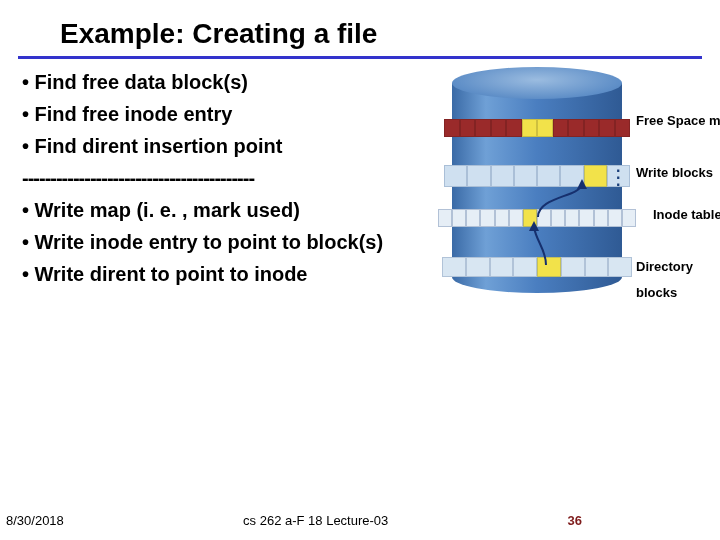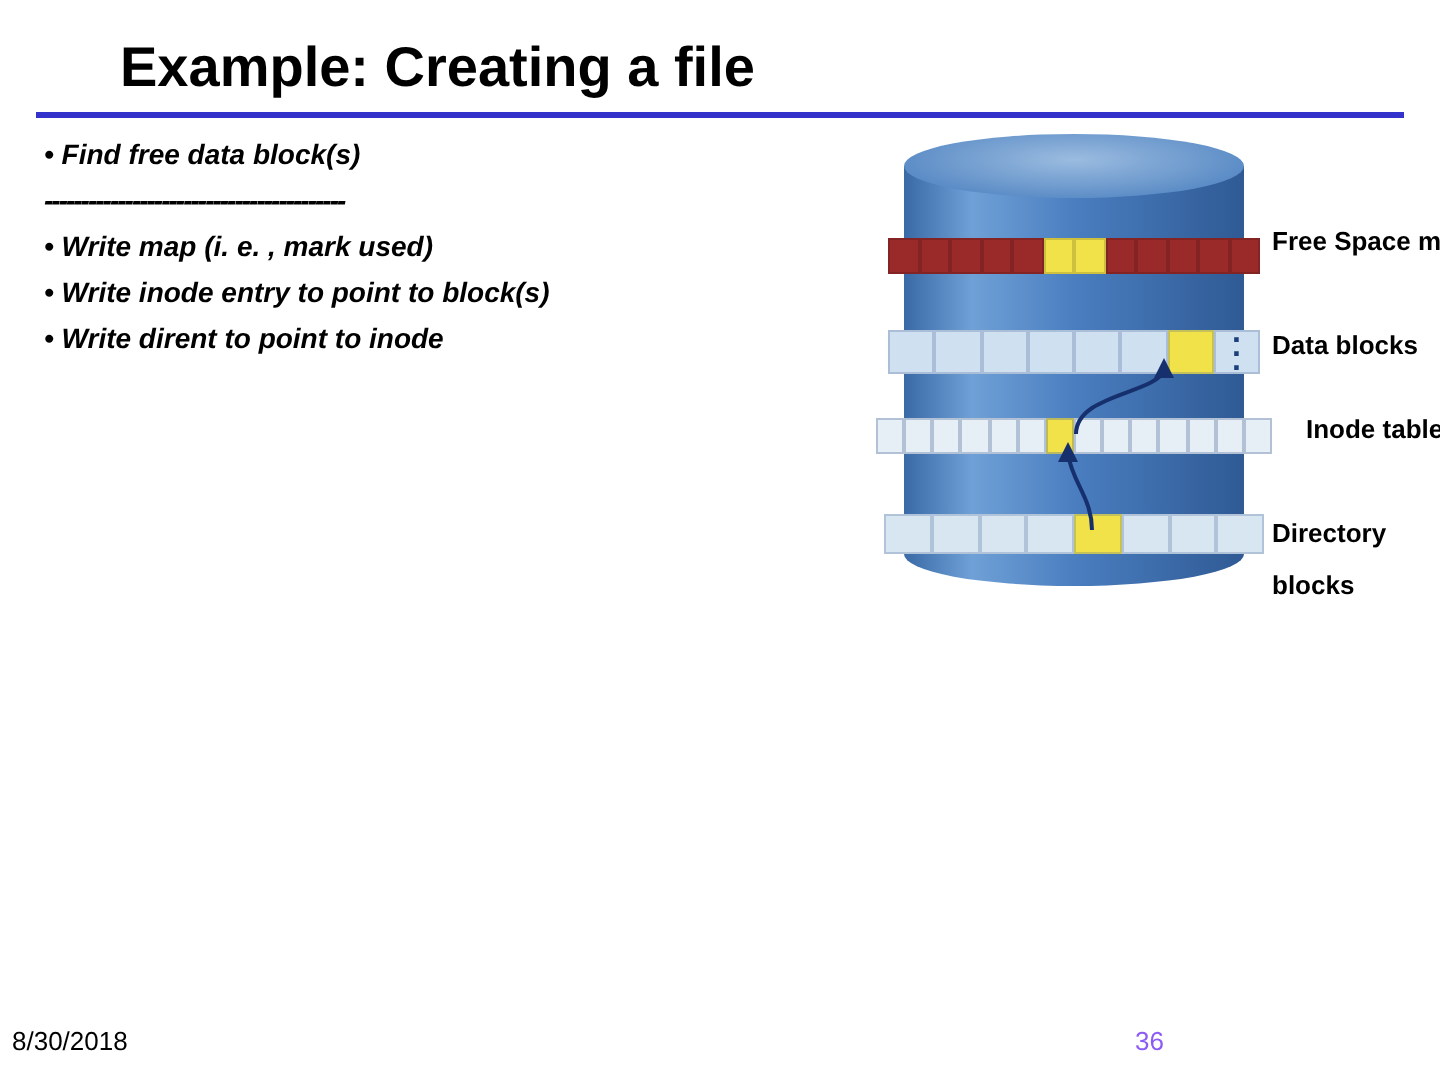--- a/index.html
+++ b/index.html
@@ -23,25 +23,24 @@
     height: 3px;
     background: #3333cc;
     margin: 6px 18px 0 18px;
   }
   .content {
     display: flex;
     padding: 8px 14px 0 22px;
   }
   .bullets {
     flex: 0 0 430px;
-    font-size: 14px;
+    font-size: 20px;
     font-weight: bold;
     color: #000;
     line-height: 1.5;
-    font-style: italic;
   }
   .bullets li { list-style: none; margin-bottom: 2px; }
   .bullets .b::before { content: "•  "; }
   .divider-line { letter-spacing: -1px; }
   .diagram {
     flex: 1;
     position: relative;
     height: 260px;
   }
   .cyl-top {
@@ -113,33 +112,35 @@
   .footer {
     position: absolute;
     left: 0; bottom: 12px;
     width: 600px;
     display: flex;
     justify-content: space-between;
     padding: 0 18px 0 6px;
     font-size: 13px;
     color: #000;
   }
-  .footer .pg { color: #8b5cf6; font-weight: normal; }
+  .footer .pg { color: #7f1d1d; font-weight: bold; }
 </style>
 </head>
 <body>
 
 <div class="title-wrap">
   <div class="title">Example: Creating a file</div>
 </div>
 <div class="title-underline"></div>
 
 <div class="content">
   <ul class="bullets">
     <li class="b">Find free data block(s)</li>
+    <li class="b">Find free inode entry</li>
+    <li class="b">Find dirent insertion point</li>
     <li class="divider-line">-----------------------------------------</li>
     <li class="b">Write map (i. e. , mark used)</li>
     <li class="b">Write inode entry to point to block(s)</li>
     <li class="b">Write dirent to point to inode</li>
   </ul>
 
   <div class="diagram">
     <div class="cyl-top"></div>
     <div class="cyl-body"></div>
 
@@ -204,24 +205,25 @@
       <polygon points="52,0 57,10 47,10" fill="#16306e"></polygon>
     </svg>
 
     <svg class="arrow" style="left:72px;top:154px" width="40" height="48">
       <path d="M22 44 C 22 28, 12 20, 10 6" stroke="#16306e" stroke-width="2" fill="none"></path>
       <polygon points="10,0 15,10 5,10" fill="#16306e"></polygon>
     </svg>
 
     <div class="labels">
       <div class="lbl fs">Free Space map</div>
-      <div class="lbl db">Data blocks</div>
+      <div class="lbl db">Write blocks</div>
       <div class="lbl it">Inode table</div>
       <div class="lbl de">Directory</div>
       <div class="lbl en">blocks</div>
     </div>
   </div>
 </div>
 
 <div class="footer">
   <span>8/30/2018</span>
+  <span>cs 262 a-F 18 Lecture-03</span>
   <span class="pg">36</span>
 </div>
 
 </body></html>

